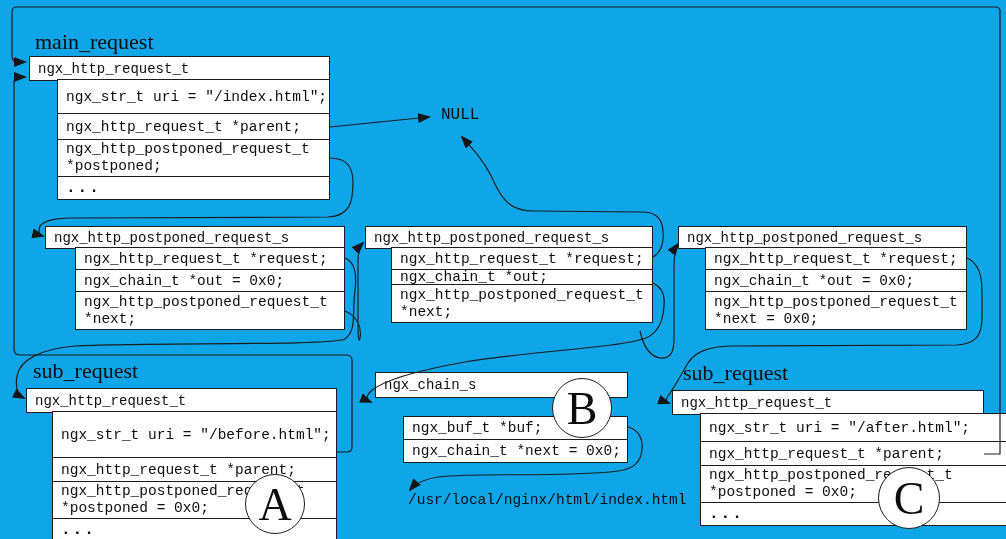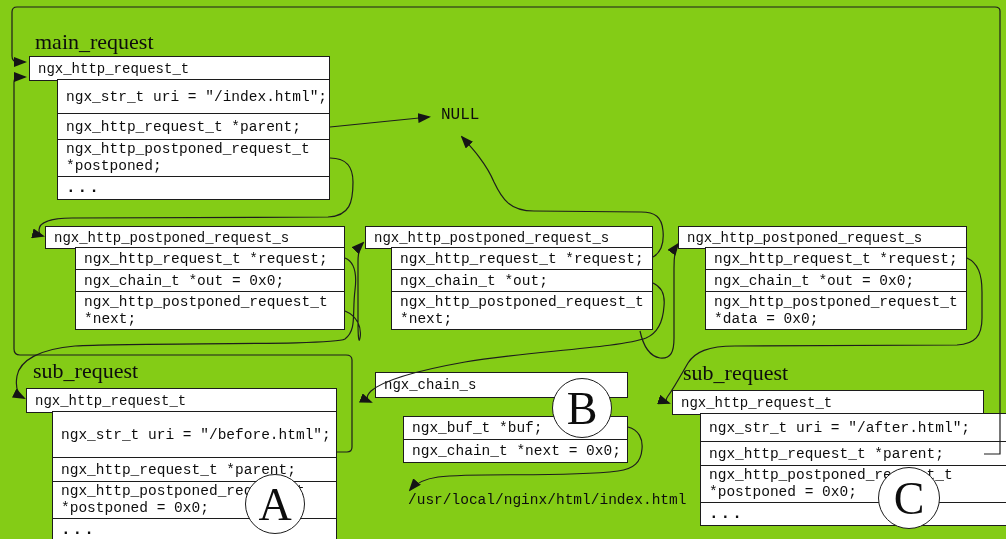--- a/index.html
+++ b/index.html
@@ -1,16 +1,16 @@
 <!DOCTYPE html>
 <html><head>
 <meta charset="utf-8">
 <style>
   html,body{margin:0;padding:0;background:#fff;}
-  .canvas{position:relative;width:1006px;height:539px;background:#84cc16;overflow:hidden;
+  .canvas{position:relative;width:1006px;height:539px;background:#0ea5e9;overflow:hidden;
           font-family:"Liberation Mono",monospace;color:#0d0d0d;}
   .title{position:absolute;font-family:"Liberation Serif",serif;font-size:22px;
          color:#0d0d0d;white-space:nowrap;z-index:1;}
   .hdr{position:absolute;box-sizing:border-box;border:1px solid #1c1c1c;background:#fff;
        font-family:"Liberation Mono",monospace;font-size:14px;white-space:nowrap;
        display:flex;align-items:center;padding-left:8px;z-index:1;}
   .rows{position:absolute;z-index:1;}
   .row{box-sizing:border-box;width:100%;margin-top:-1px;border:1px solid #1c1c1c;background:#fff;
        font-family:"Liberation Mono",monospace;font-size:14.5px;white-space:nowrap;
        display:flex;align-items:center;padding-left:8px;}
@@ -47,34 +47,34 @@
     <div class="row" style="height:23px">ngx_chain_t *out = 0x0;</div>
     <div class="row two" style="height:39px">
       <span>ngx_http_postponed_request_t</span>
       <span>*next;</span>
     </div>
   </div>
 
   <div class="hdr" style="left:365px;top:226px;width:288px;height:23px">ngx_http_postponed_request_s</div>
   <div class="rows" style="left:391px;top:248px;width:262px">
     <div class="row" style="height:23px">ngx_http_request_t *request;</div>
-    <div class="row" style="height:23px">ngx_chain_t *out;</div>
+    <div class="row" style="height:16px">ngx_chain_t *out;</div>
     <div class="row two" style="height:39px">
       <span>ngx_http_postponed_request_t</span>
       <span>*next;</span>
     </div>
   </div>
 
   <div class="hdr" style="left:678px;top:226px;width:289px;height:23px">ngx_http_postponed_request_s</div>
   <div class="rows" style="left:705px;top:248px;width:262px">
     <div class="row" style="height:23px">ngx_http_request_t *request;</div>
     <div class="row" style="height:23px">ngx_chain_t *out = 0x0;</div>
     <div class="row two" style="height:39px">
       <span>ngx_http_postponed_request_t</span>
-      <span>*data = 0x0;</span>
+      <span>*next = 0x0;</span>
     </div>
   </div>
 
   <div class="title" style="left:33px;top:358px">sub_request</div>
   <div class="hdr" style="left:26px;top:388px;width:311px;height:25px">ngx_http_request_t</div>
   <div class="rows" style="left:52px;top:412px;width:285px">
     <div class="row" style="height:47px">ngx_str_t uri = ″/before.html″;</div>
     <div class="row" style="height:25px">ngx_http_request_t *parent;</div>
     <div class="row two" style="height:38px">
       <span>ngx_http_postponed_request_t</span>

